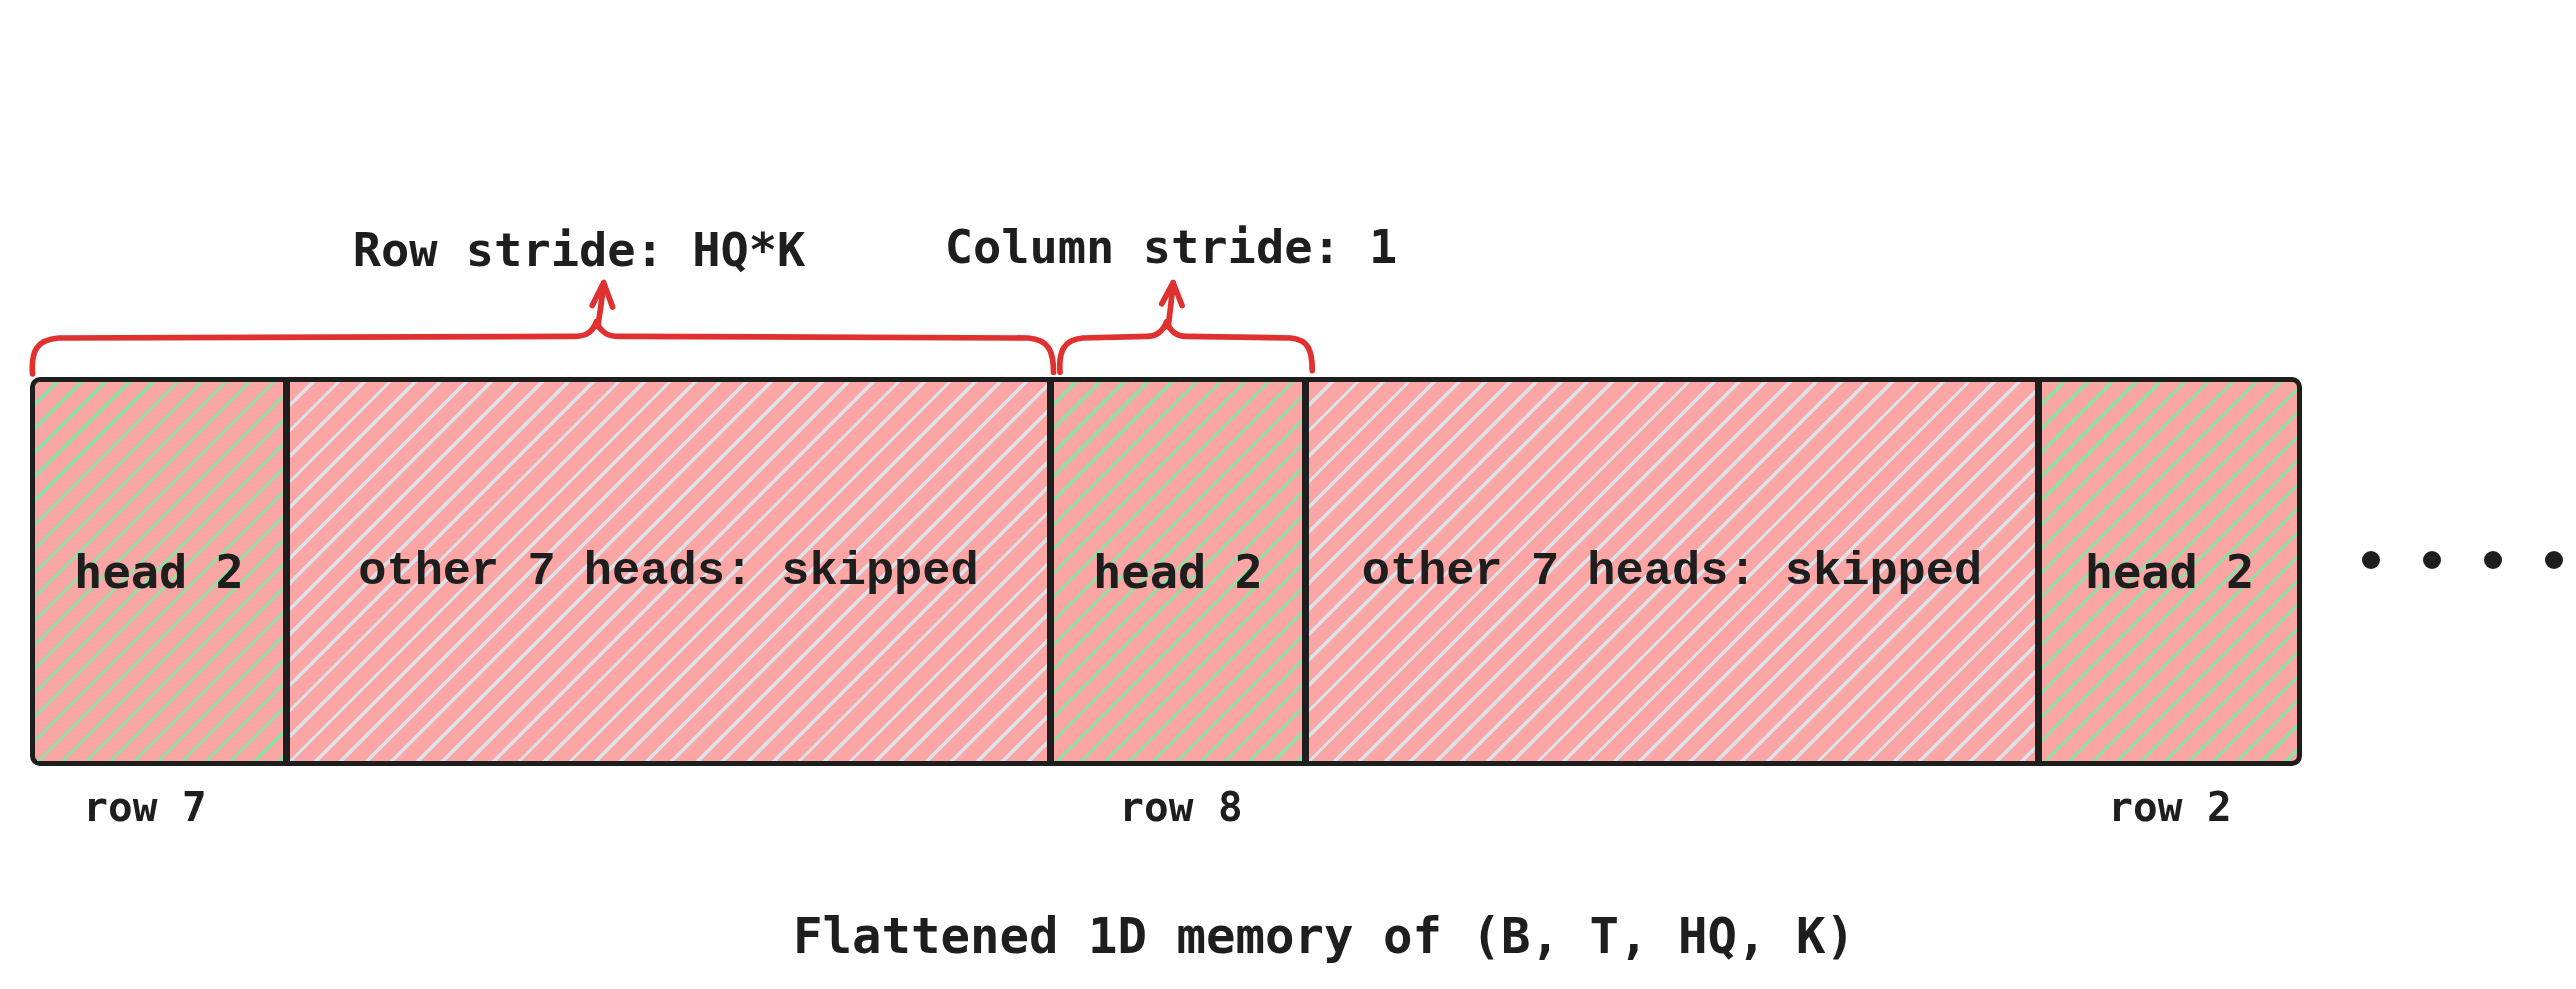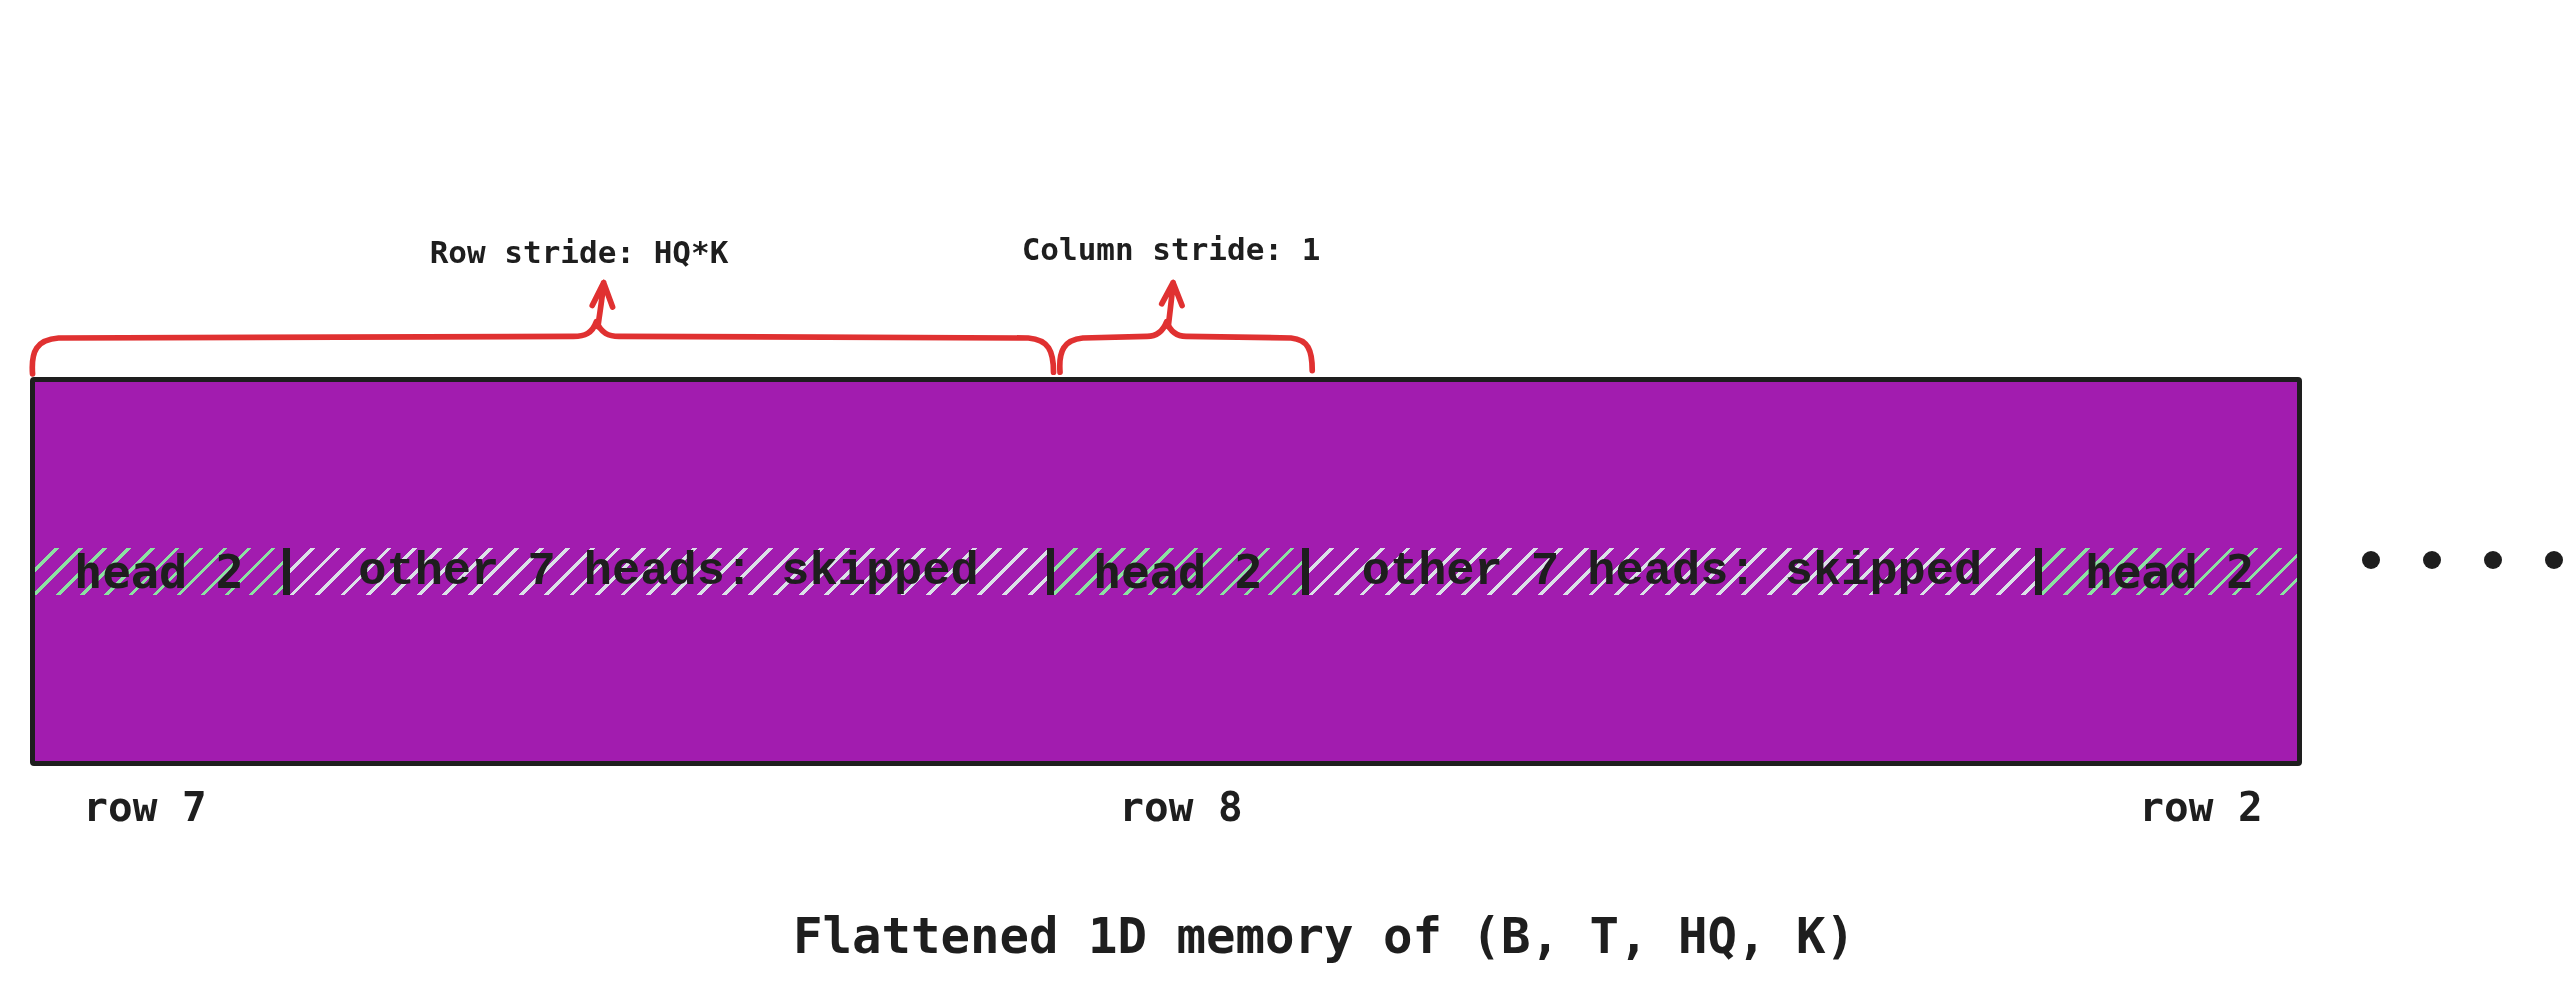--- a/index.html
+++ b/index.html
@@ -24,26 +24,25 @@
     line-height: 1.12;
     font-weight: 600;
     letter-spacing: -0.8px;
     color: var(--accent-red, #e03131);
     white-space: nowrap;
   }
 
   .stride-label {
     position: absolute;
     transform: translateX(-50%);
-    font-size: 31px;
-    font-weight: 600;
-    line-height: 1;
-    white-space: nowrap;
-    color: var(--ink, #1e1e1e);
-    margin-top: 11px;
+    font-size: 47px;
+    font-weight: 600;
+    line-height: 1;
+    white-space: nowrap;
+    color: var(--ink, #1e1e1e);
   }
   .row-stride  { left: 579px;  top: 226px; }
   .col-stride  { left: 1171px; top: 223px; }
 
   .braces {
     position: absolute;
     left: 0;
     top: 268px;
     width: 1383px;
     height: 114px;
@@ -57,24 +56,23 @@
   }
 
   .strip {
     position: absolute;
     left: 30px;
     top: 377px;
     width: 2272px;
     height: 389px;
     box-sizing: border-box;
     border: 5.7px solid var(--ink, #1e1e1e);
-    border-radius: 4px;
+    border-radius: 10px;
     display: flex;
-    background: #a21caf;
-    align-items: center;
+    background: #fca5a5;
   }
   .segment {
     box-sizing: border-box;
     display: flex;
     align-items: center;
     justify-content: center;
     min-width: 0;
   }
   .segment:not(:last-child) { border-right: 7.3px solid var(--ink, #1e1e1e); }
   .segment.head {
@@ -121,21 +119,21 @@
     top: 787px;
     transform: translateX(-50%);
     font-size: 41px;
     font-weight: 600;
     line-height: 1;
     white-space: nowrap;
     color: var(--ink, #1e1e1e);
   }
   .row-label-0 { left: 145px; }
   .row-label-1 { left: 1181px; }
-  .row-label-2 { left: 2170px; margin-left: 31px; }
+  .row-label-2 { left: 2170px; }
 
   .caption {
     position: absolute;
     left: 1324px;
     top: 896px;
     transform: translateX(-50%);
     font-size: 49px;
     font-weight: 600;
     line-height: 1;
     white-space: nowrap;

